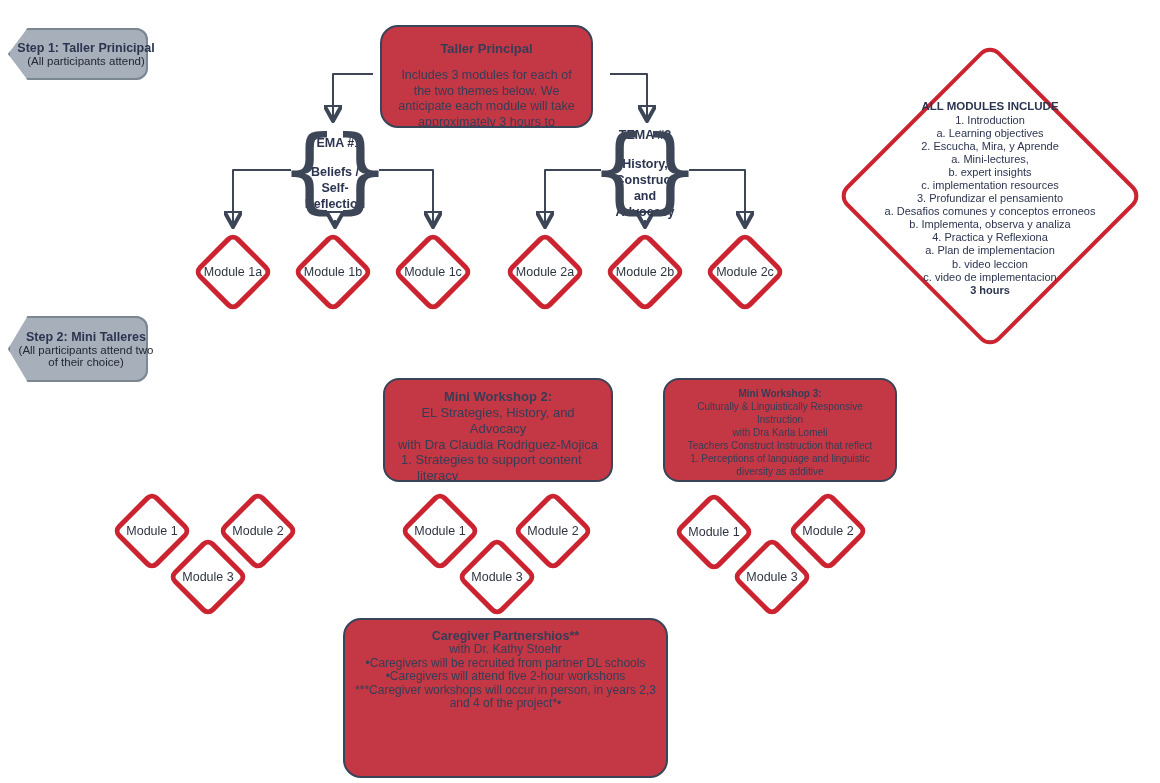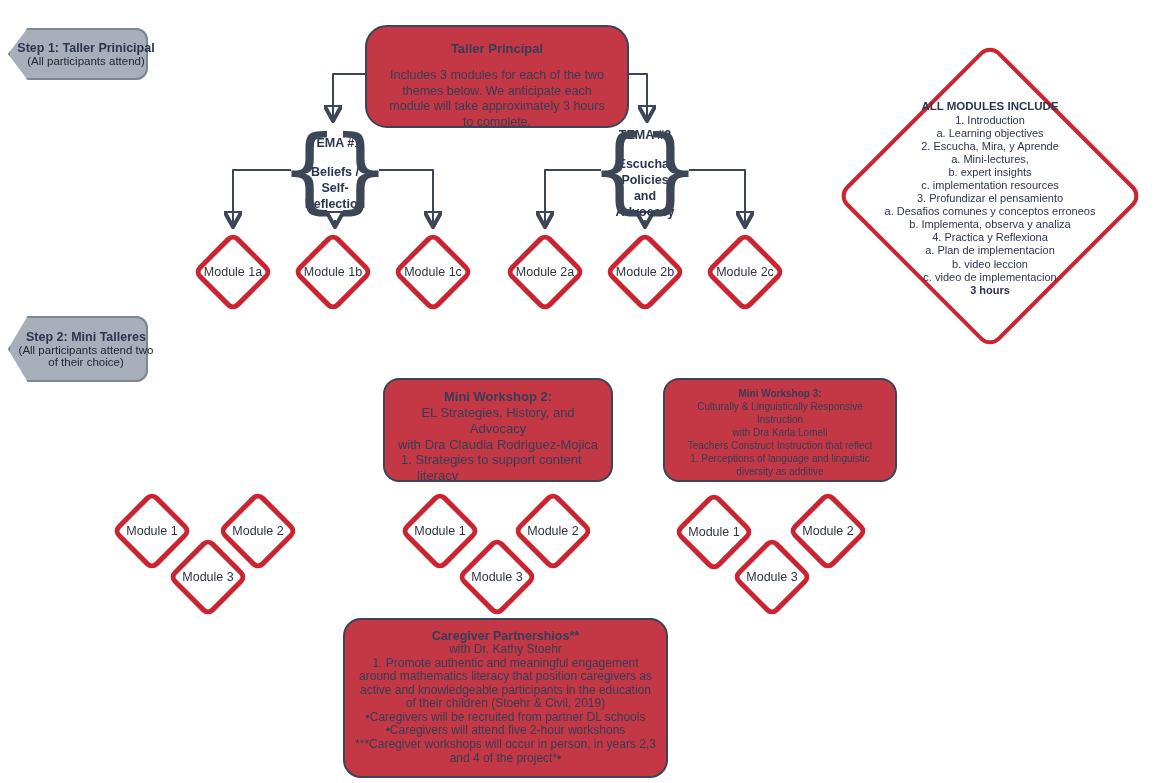--- a/index.html
+++ b/index.html
@@ -94,39 +94,39 @@
   </svg>
 
   <div class="callout" style="left:8px;top:28px;width:140px;height:52px;">
     <div class="co-shape"></div>
     <div class="co-text">
       <div class="co-title">Step 1: Taller Prinicipal</div>
       <div class="co-sub">(All participants attend)</div>
     </div>
   </div>
 
-  <div class="redbox" id="taller" style="left:365px;top:25px;width:264px;height:103px;border-radius:22px;">
+  <div class="redbox" id="taller" style="left:380px;top:25px;width:213px;height:103px;">
     <div class="rb-title">Taller Principal</div>
     <div class="rb-body">Includes 3 modules for each of the two themes below. We anticipate each module will take approximately 3 hours to complete.</div>
   </div>
 
   <div class="tema" style="left:288px;top:126px;width:94px;height:96px;">
     <span class="brace brace-l"></span>
     <div class="tema-text">
       <div class="tema-title">TEMA #1</div>
       <div class="tema-sub">Beliefs / Self-Reflection</div>
     </div>
     <span class="brace brace-r"></span>
   </div>
 
   <div class="tema" style="left:598px;top:126px;width:94px;height:96px;">
     <span class="brace brace-l"></span>
     <div class="tema-text">
       <div class="tema-title">TEMA #2</div>
-      <div class="tema-sub">Escucha, Policies and Advocacy</div>
+      <div class="tema-sub">History, Construct and Advocacy</div>
     </div>
     <span class="brace brace-r"></span>
   </div>
 
   <div class="dia" style="left:204px;top:243px;">
     <div class="dia-shape"></div>
     <div class="dia-label">Module 1a</div>
   </div>
   <div class="dia" style="left:304px;top:243px;">
     <div class="dia-shape"></div>
@@ -236,19 +236,18 @@
     <div class="dia-label">Module 2</div>
   </div>
   <div class="dia" style="left:743px;top:548px;">
     <div class="dia-shape"></div>
     <div class="dia-label">Module 3</div>
   </div>
 
   <div class="redbox" id="caregiver" style="left:343px;top:618px;width:325px;height:160px;">
     <div class="rb-title">Caregiver Partnershios**</div>
     <div class="cg-line">with Dr. Kathy Stoehr</div>
-    <div class="cg-line">1. Promote authentic and meaningful engagement around mathematics literacy that position caregivers as active and knowledgeable participants in the education of their children (Stoehr &amp; Civil, 2019)</div>
     <div class="cg-line">•Caregivers will be recruited from partner DL schools</div>
     <div class="cg-line">•Caregivers will attend five 2-hour workshons</div>
     <div class="cg-line">***Caregiver workshops will occur in person, in years 2,3 and 4 of the project*•</div>
   </div>
 
 </div>
 
 </body></html>

